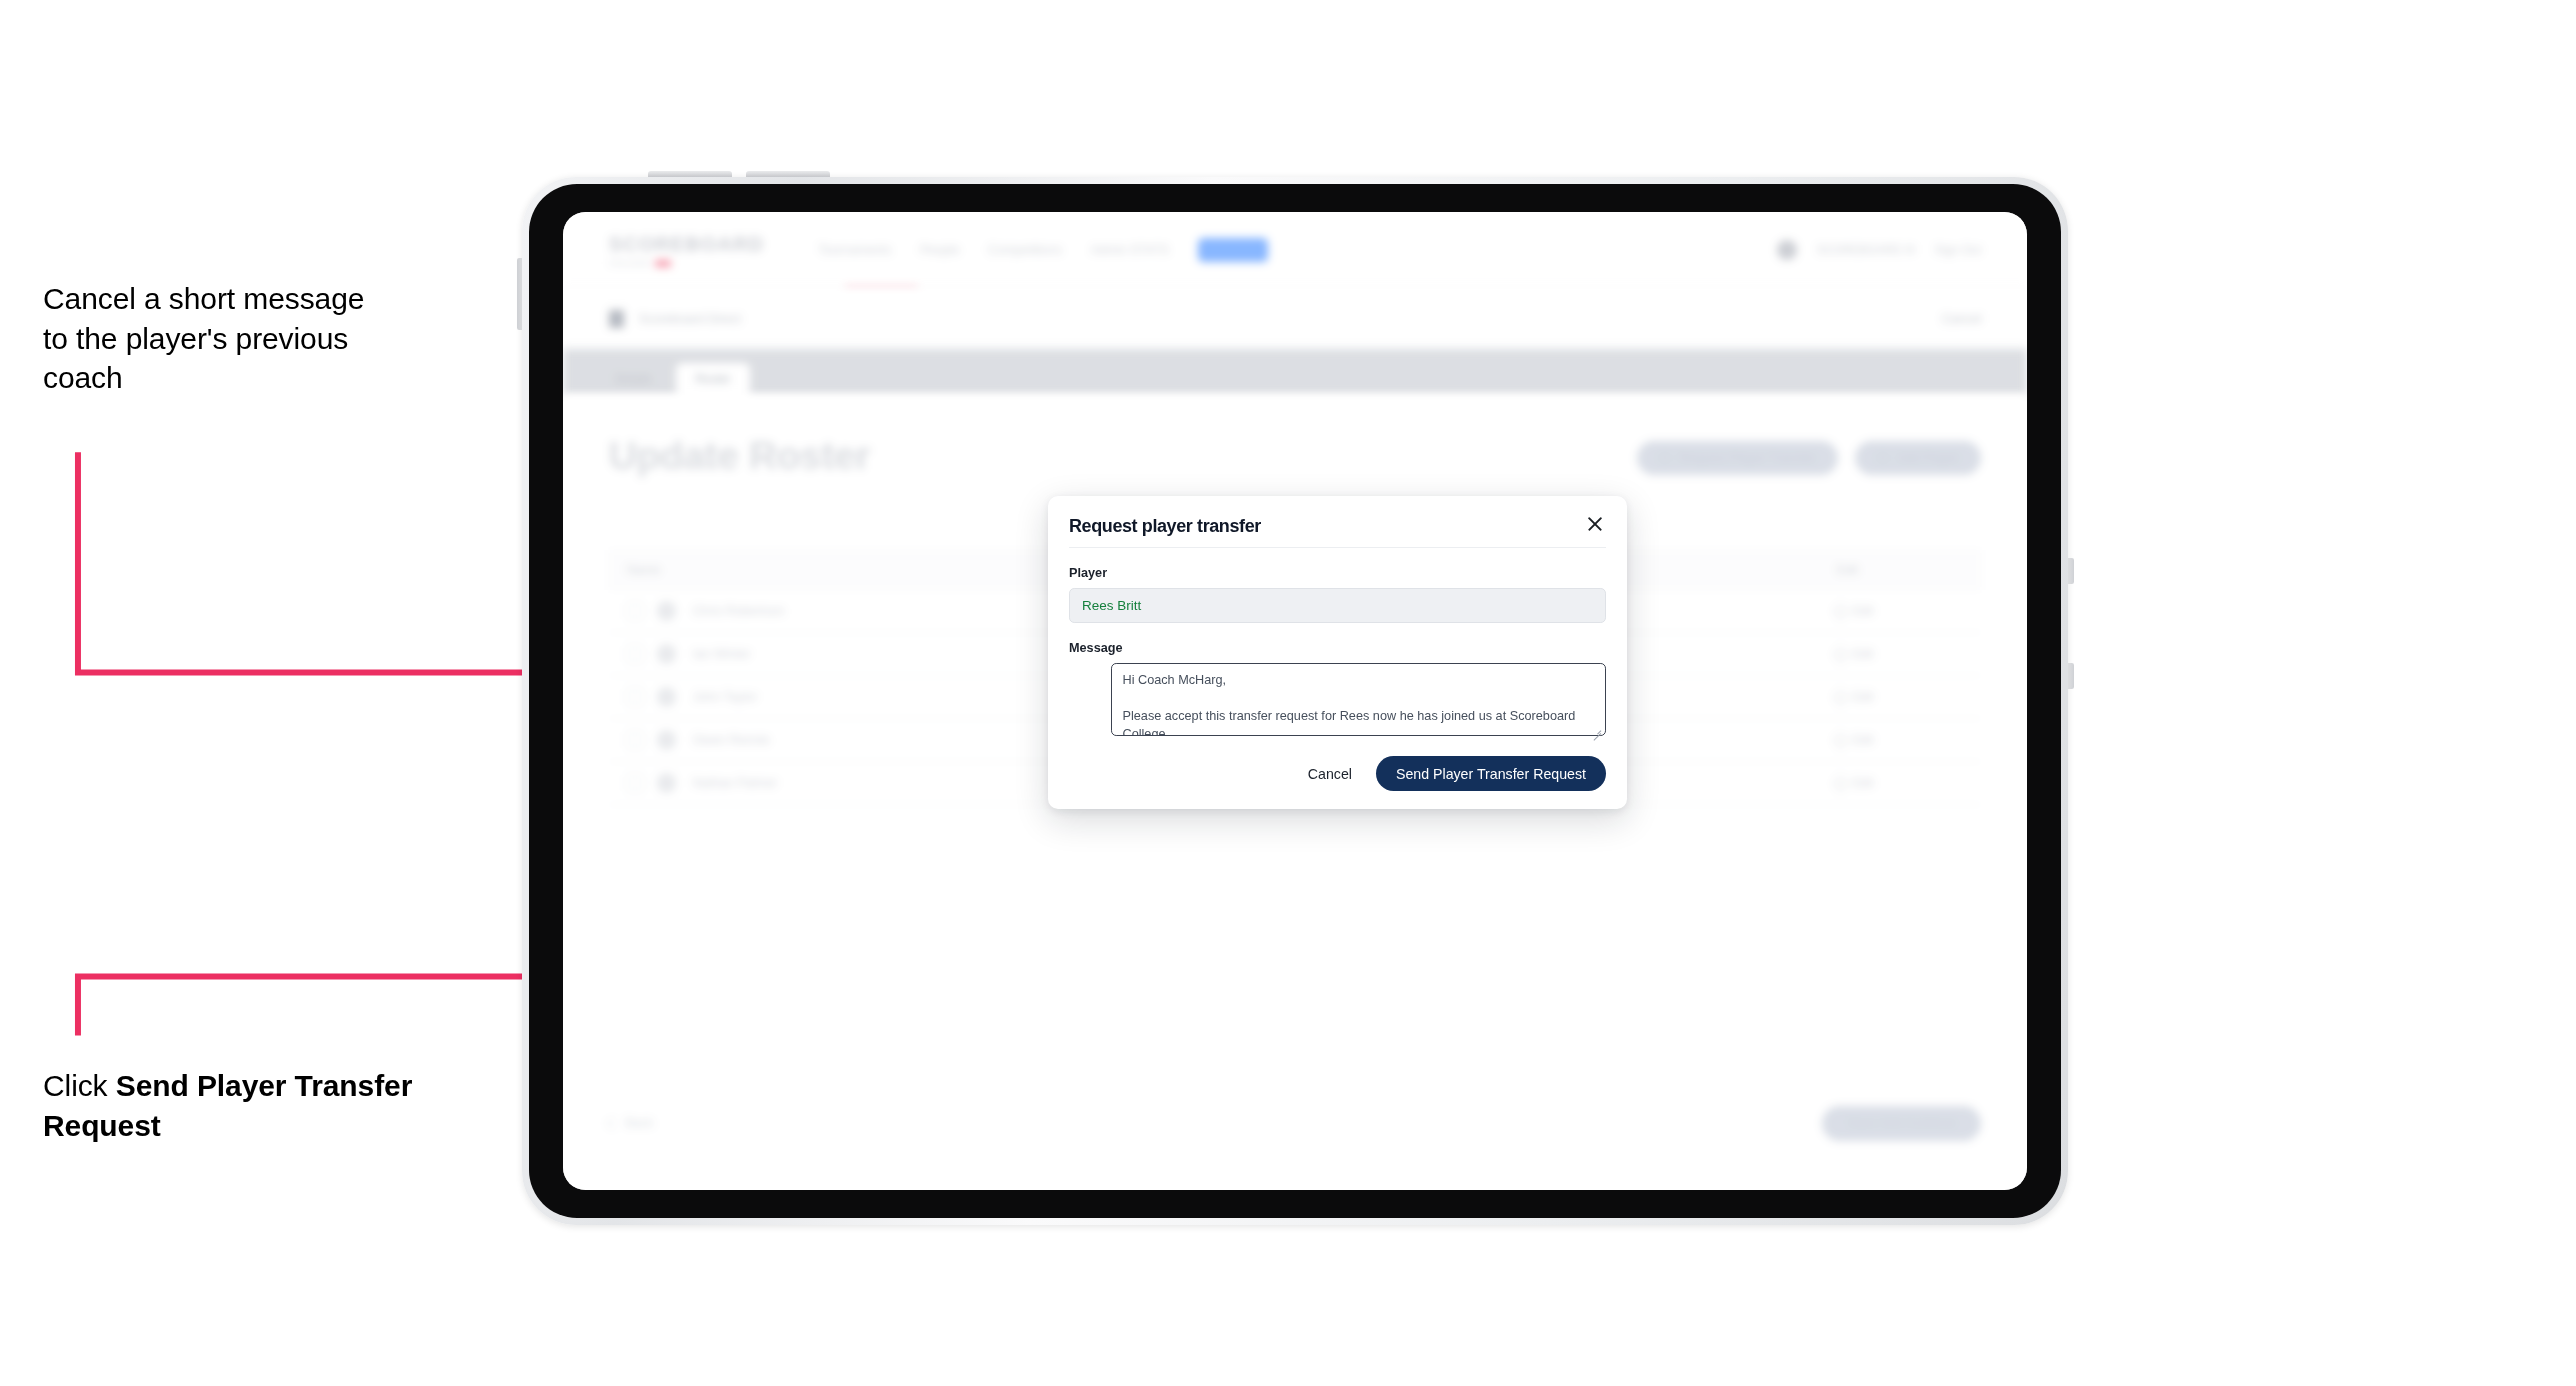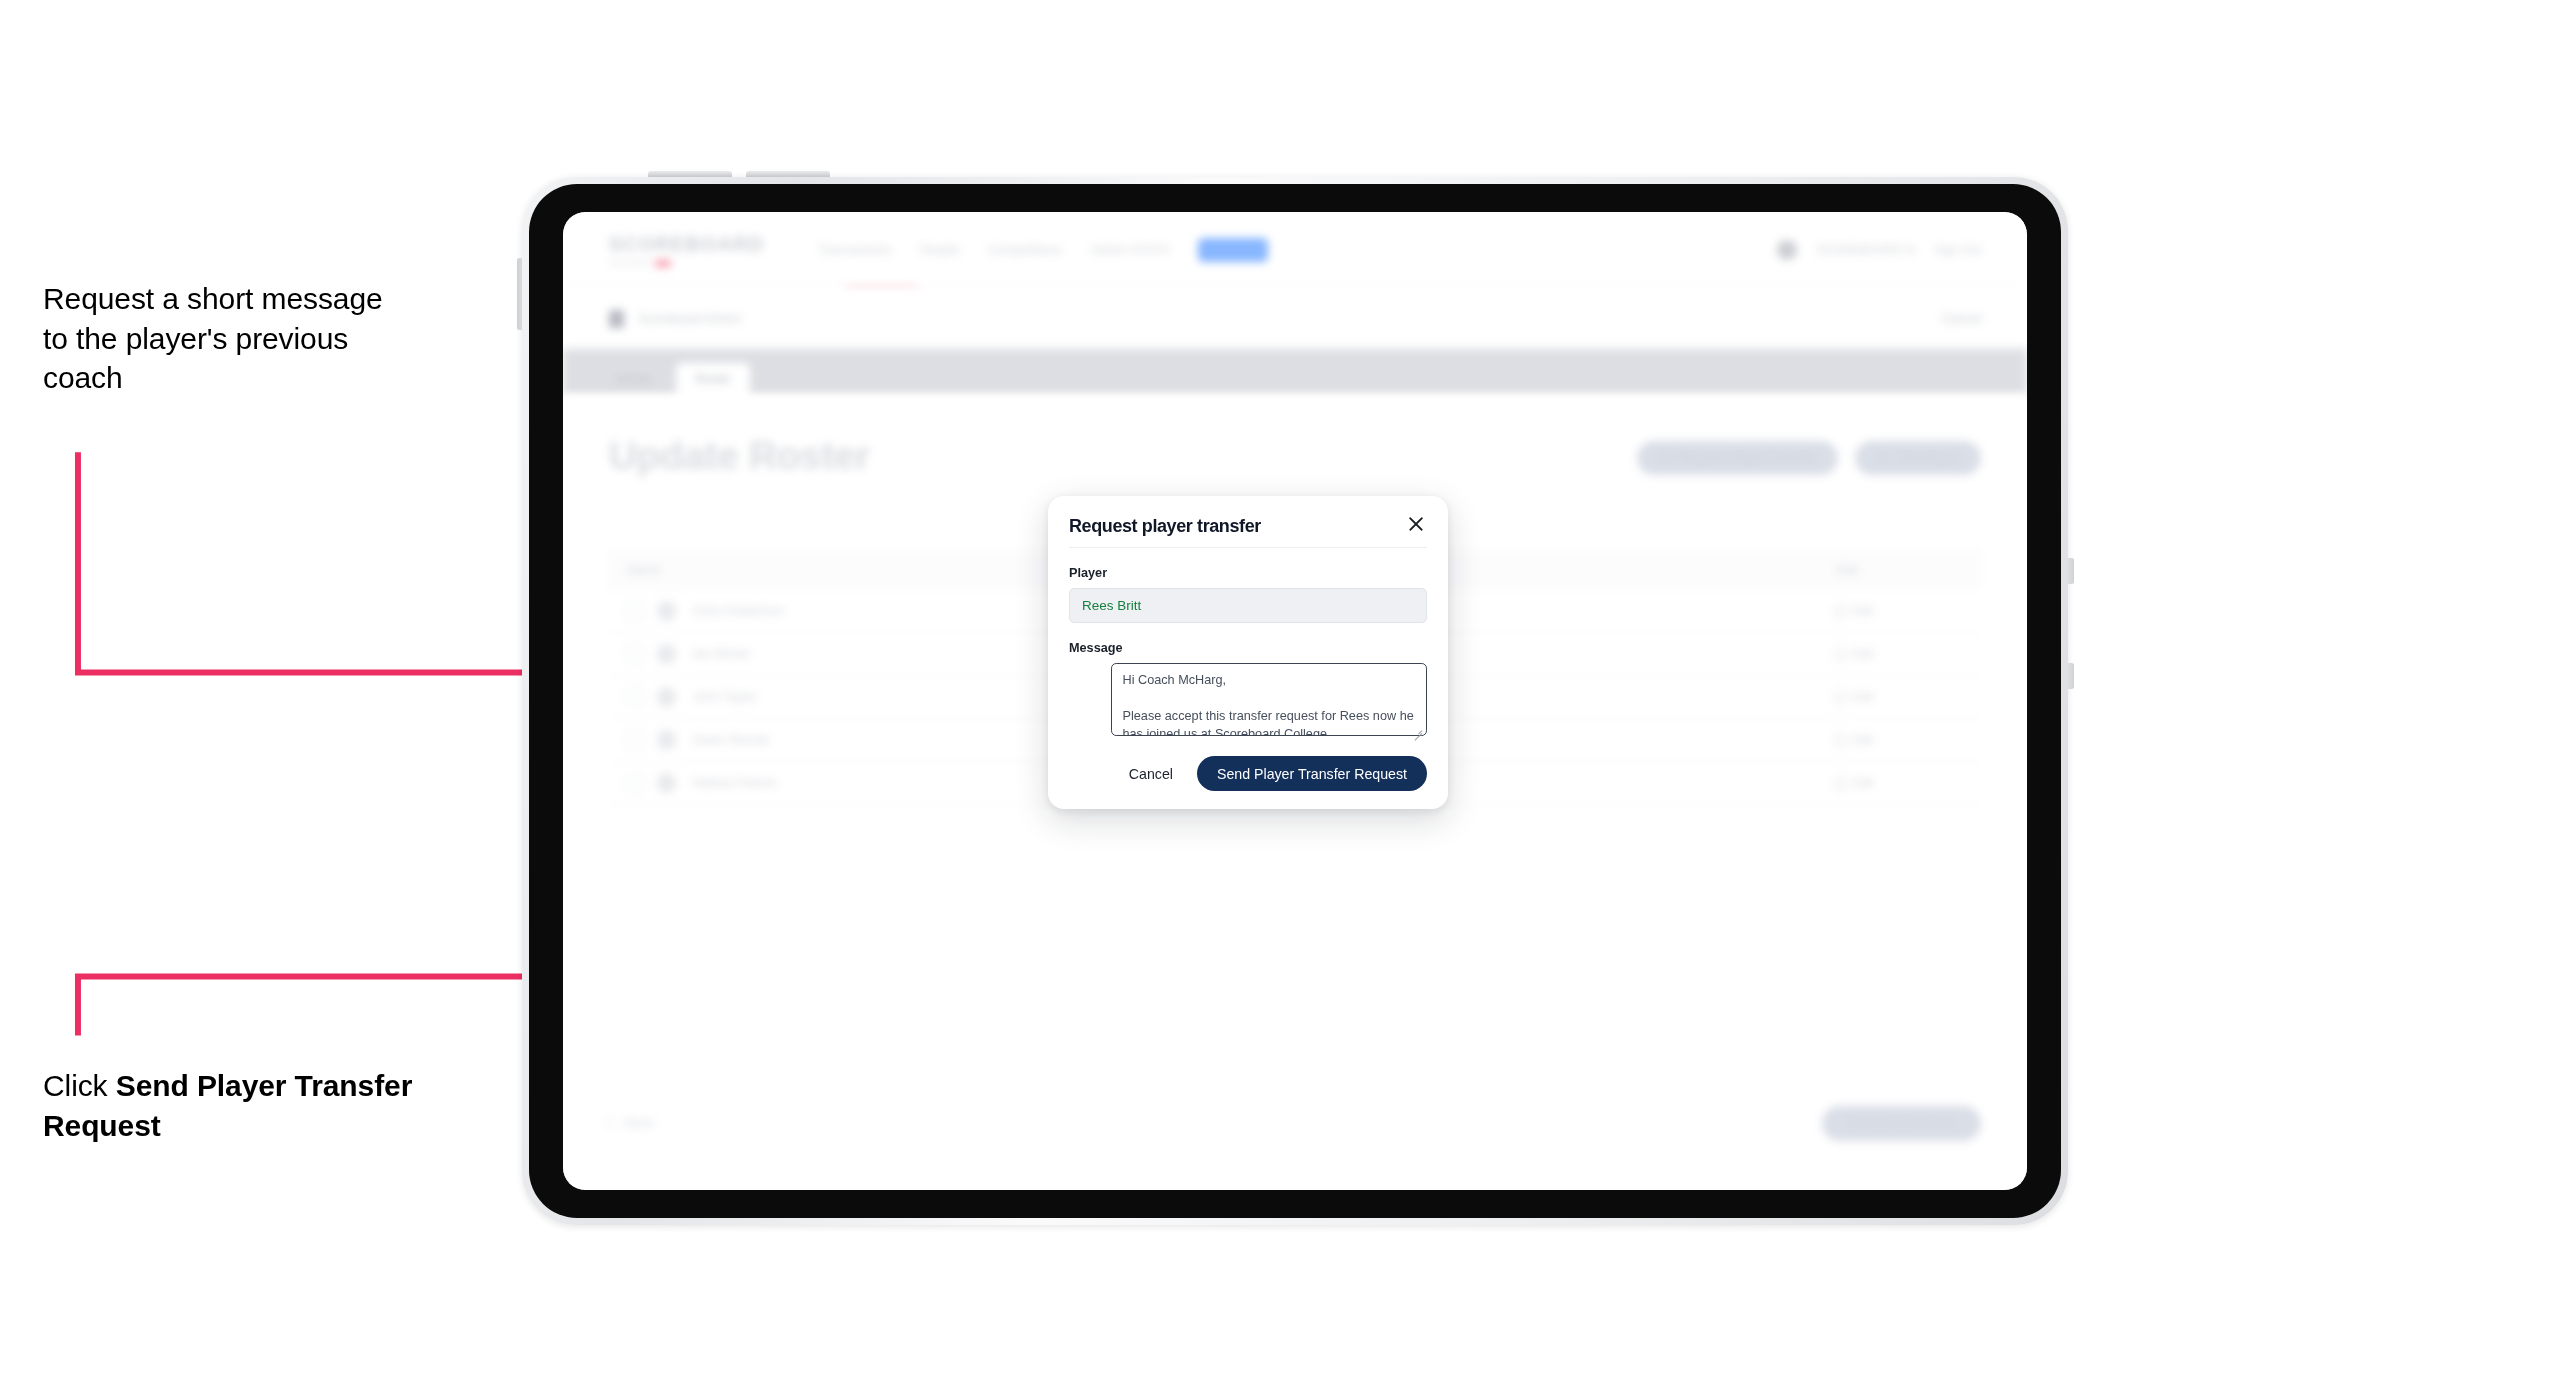--- a/index.html
+++ b/index.html
@@ -147,23 +147,23 @@
   .footer-back-arrow { width: 9px; height: 9px; border-left: 1.5px solid #ccd0d7;
                        border-bottom: 1.5px solid #ccd0d7; transform: rotate(45deg); }
   .footer-next { margin-left: auto; background: #ccd2de; border-radius: 22.5px;
                  padding: 10.5px 25.5px; font-size: 12.7px; color: #bfc5d2; white-space: nowrap; }
 
   
   #modal-backdrop { position: absolute; inset: 0; background: rgba(255,255,255,.28); }
   #modal {
     position: absolute;
     left: 1048px; top: 496px;
-    width: 400px;
+    width: 579px;
     background: #ffffff;
-    border-radius: 16px;
+    border-radius: 10px;
     box-shadow: 0 10.5px 34px rgba(16,24,40,.16), 0 2.2px 9px rgba(16,24,40,.08);
     padding: 19.5px 21px 18px 21px;
   }
   #modal-header { display: flex; align-items: flex-start;
                   padding-bottom: 10.5px; border-bottom: 0.7px solid #eceef1; }
   #modal-title { font-size: 18px; font-weight: bold; color: #101828;
                  letter-spacing: -0.4px; }
   #modal-close {
     margin-left: auto; width: 22.5px; height: 22.5px; position: relative;
     cursor: pointer; margin-top: -3px;
@@ -214,21 +214,21 @@
     padding: 9.7px 20px; font-size: 14.2px; cursor: pointer;
     white-space: nowrap; font-family: "Liberation Sans", sans-serif;
   }
 </style>
 </head>
 <body>
 
 <div id="stage">
 
 
-  <div class="annot" id="annot-message">Request a short message
+  <div class="annot" id="annot-message">Cancel a short message
 to the player's previous
 coach</div>
 
   <div class="annot" id="annot-click"><span>Click </span><b>Send Player Transfer Request</b></div>
 
   <svg class="pink-svg" viewBox="0 0 3440 1851">
 
     <path d="M104 604 L104 898 L1355 898" fill="none" stroke="#ec2f62" stroke-width="8"></path>
     <path d="M1325 868 L1357 898 L1325 928" fill="none" stroke="#ec2f62" stroke-width="9" stroke-linecap="butt" stroke-linejoin="miter"></path>
 

